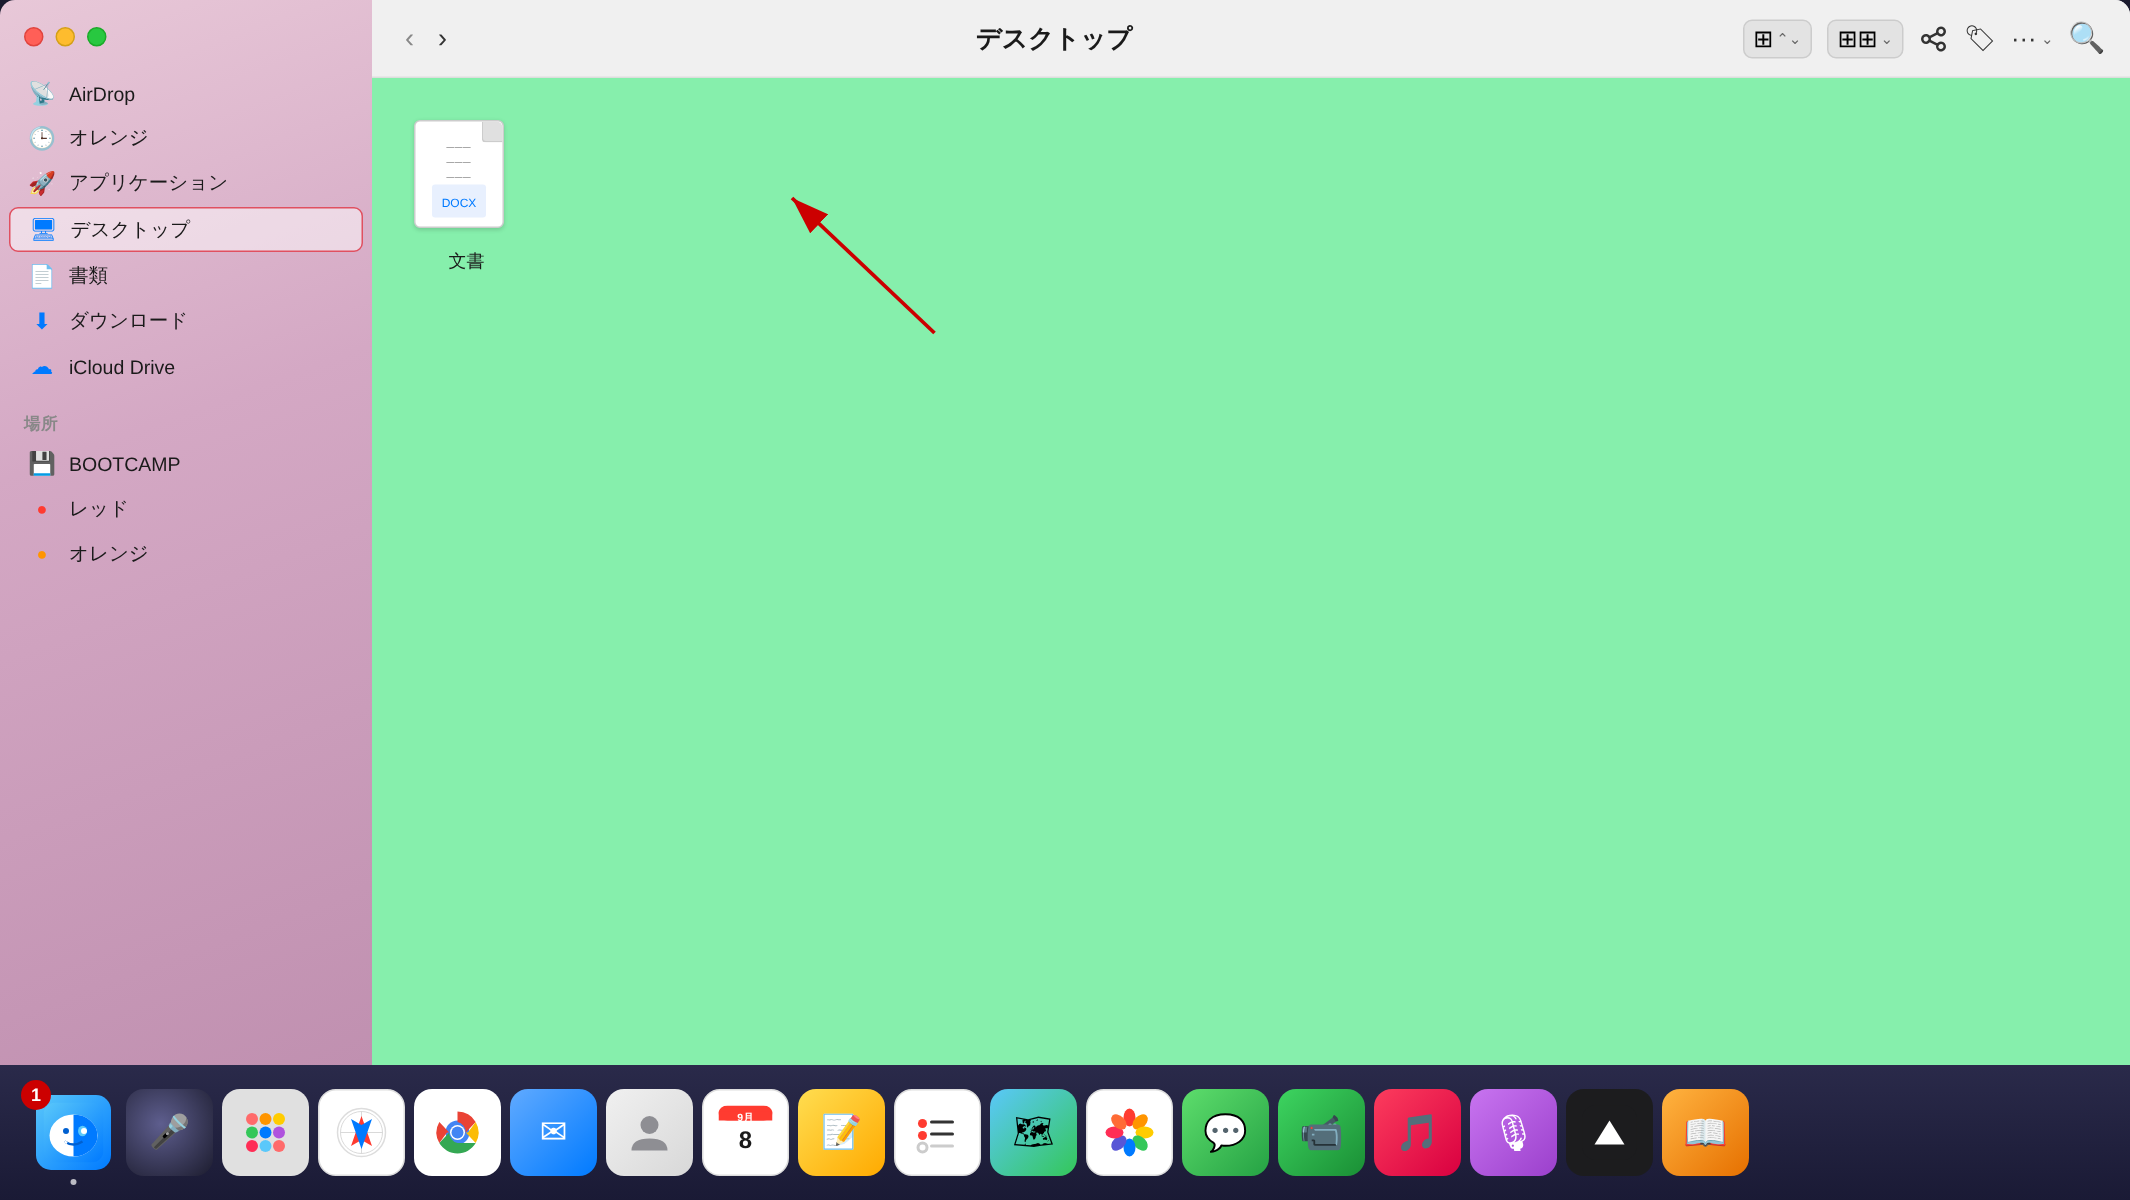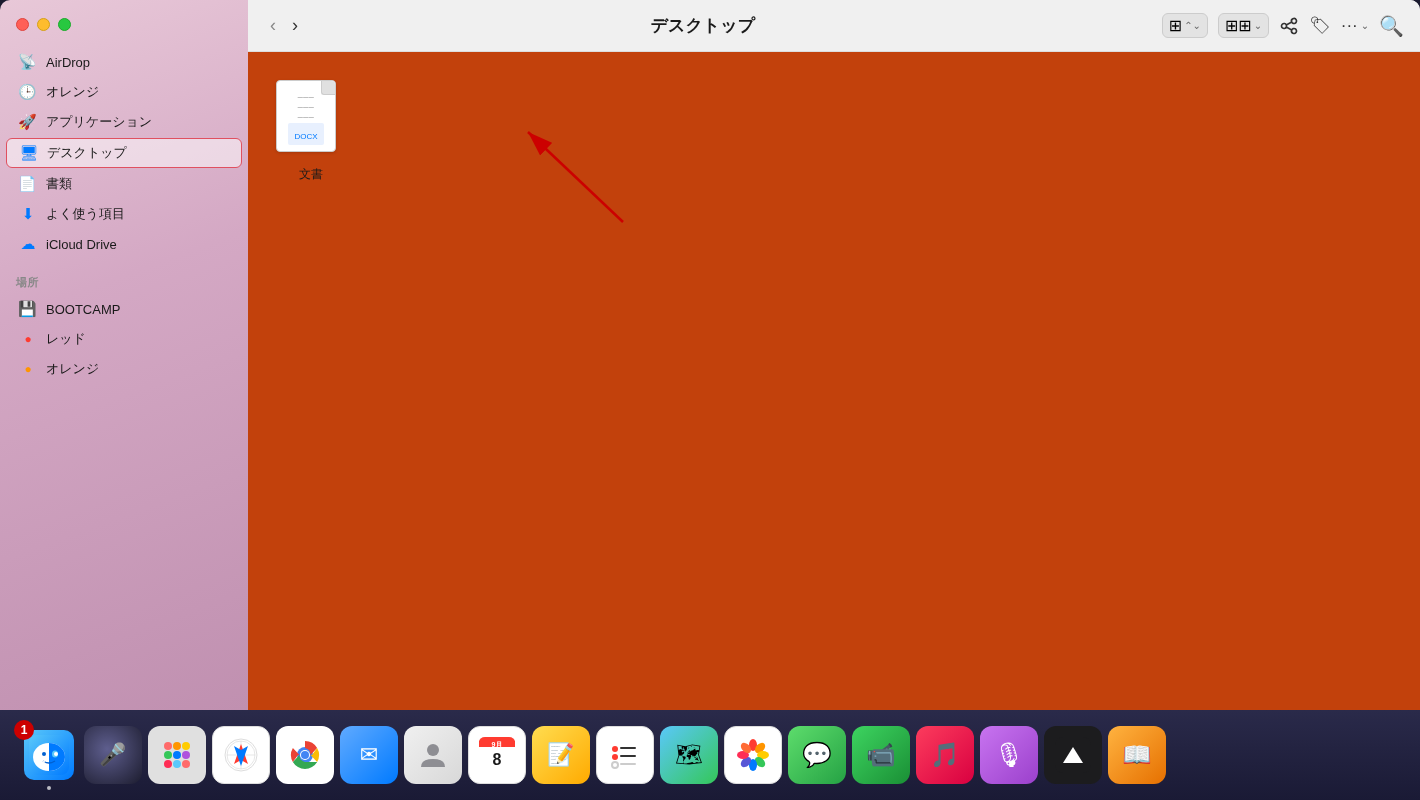--- a/index.html
+++ b/index.html
@@ -168,21 +168,21 @@
 
     .chevron-small {
       font-size: 10px;
       color: #666;
     }
 
     
     .file-area {
       flex: 1;
       padding: 20px;
-      background: #c2410c;
+      background: #86efac;
       position: relative;
       overflow: hidden;
     }
 
     
     .file-item {
       display: inline-flex;
       flex-direction: column;
       align-items: center;
       gap: 6px;
@@ -357,21 +357,21 @@
     <div class="sidebar-item active">
       <span class="icon icon-blue">🖥</span>
       <span>デスクトップ</span>
     </div>
     <div class="sidebar-item">
       <span class="icon icon-gray">📄</span>
       <span>書類</span>
     </div>
     <div class="sidebar-item">
       <span class="icon icon-blue">⬇</span>
-      <span>よく使う項目</span>
+      <span>ダウンロード</span>
     </div>
 
     <div class="sidebar-item">
       <span class="icon icon-blue">☁</span>
       <span>iCloud Drive</span>
     </div>
 
     <div class="sidebar-section-label" style="margin-top:8px;">場所</div>
     <div class="sidebar-item">
       <span class="icon icon-gray">💾</span>

